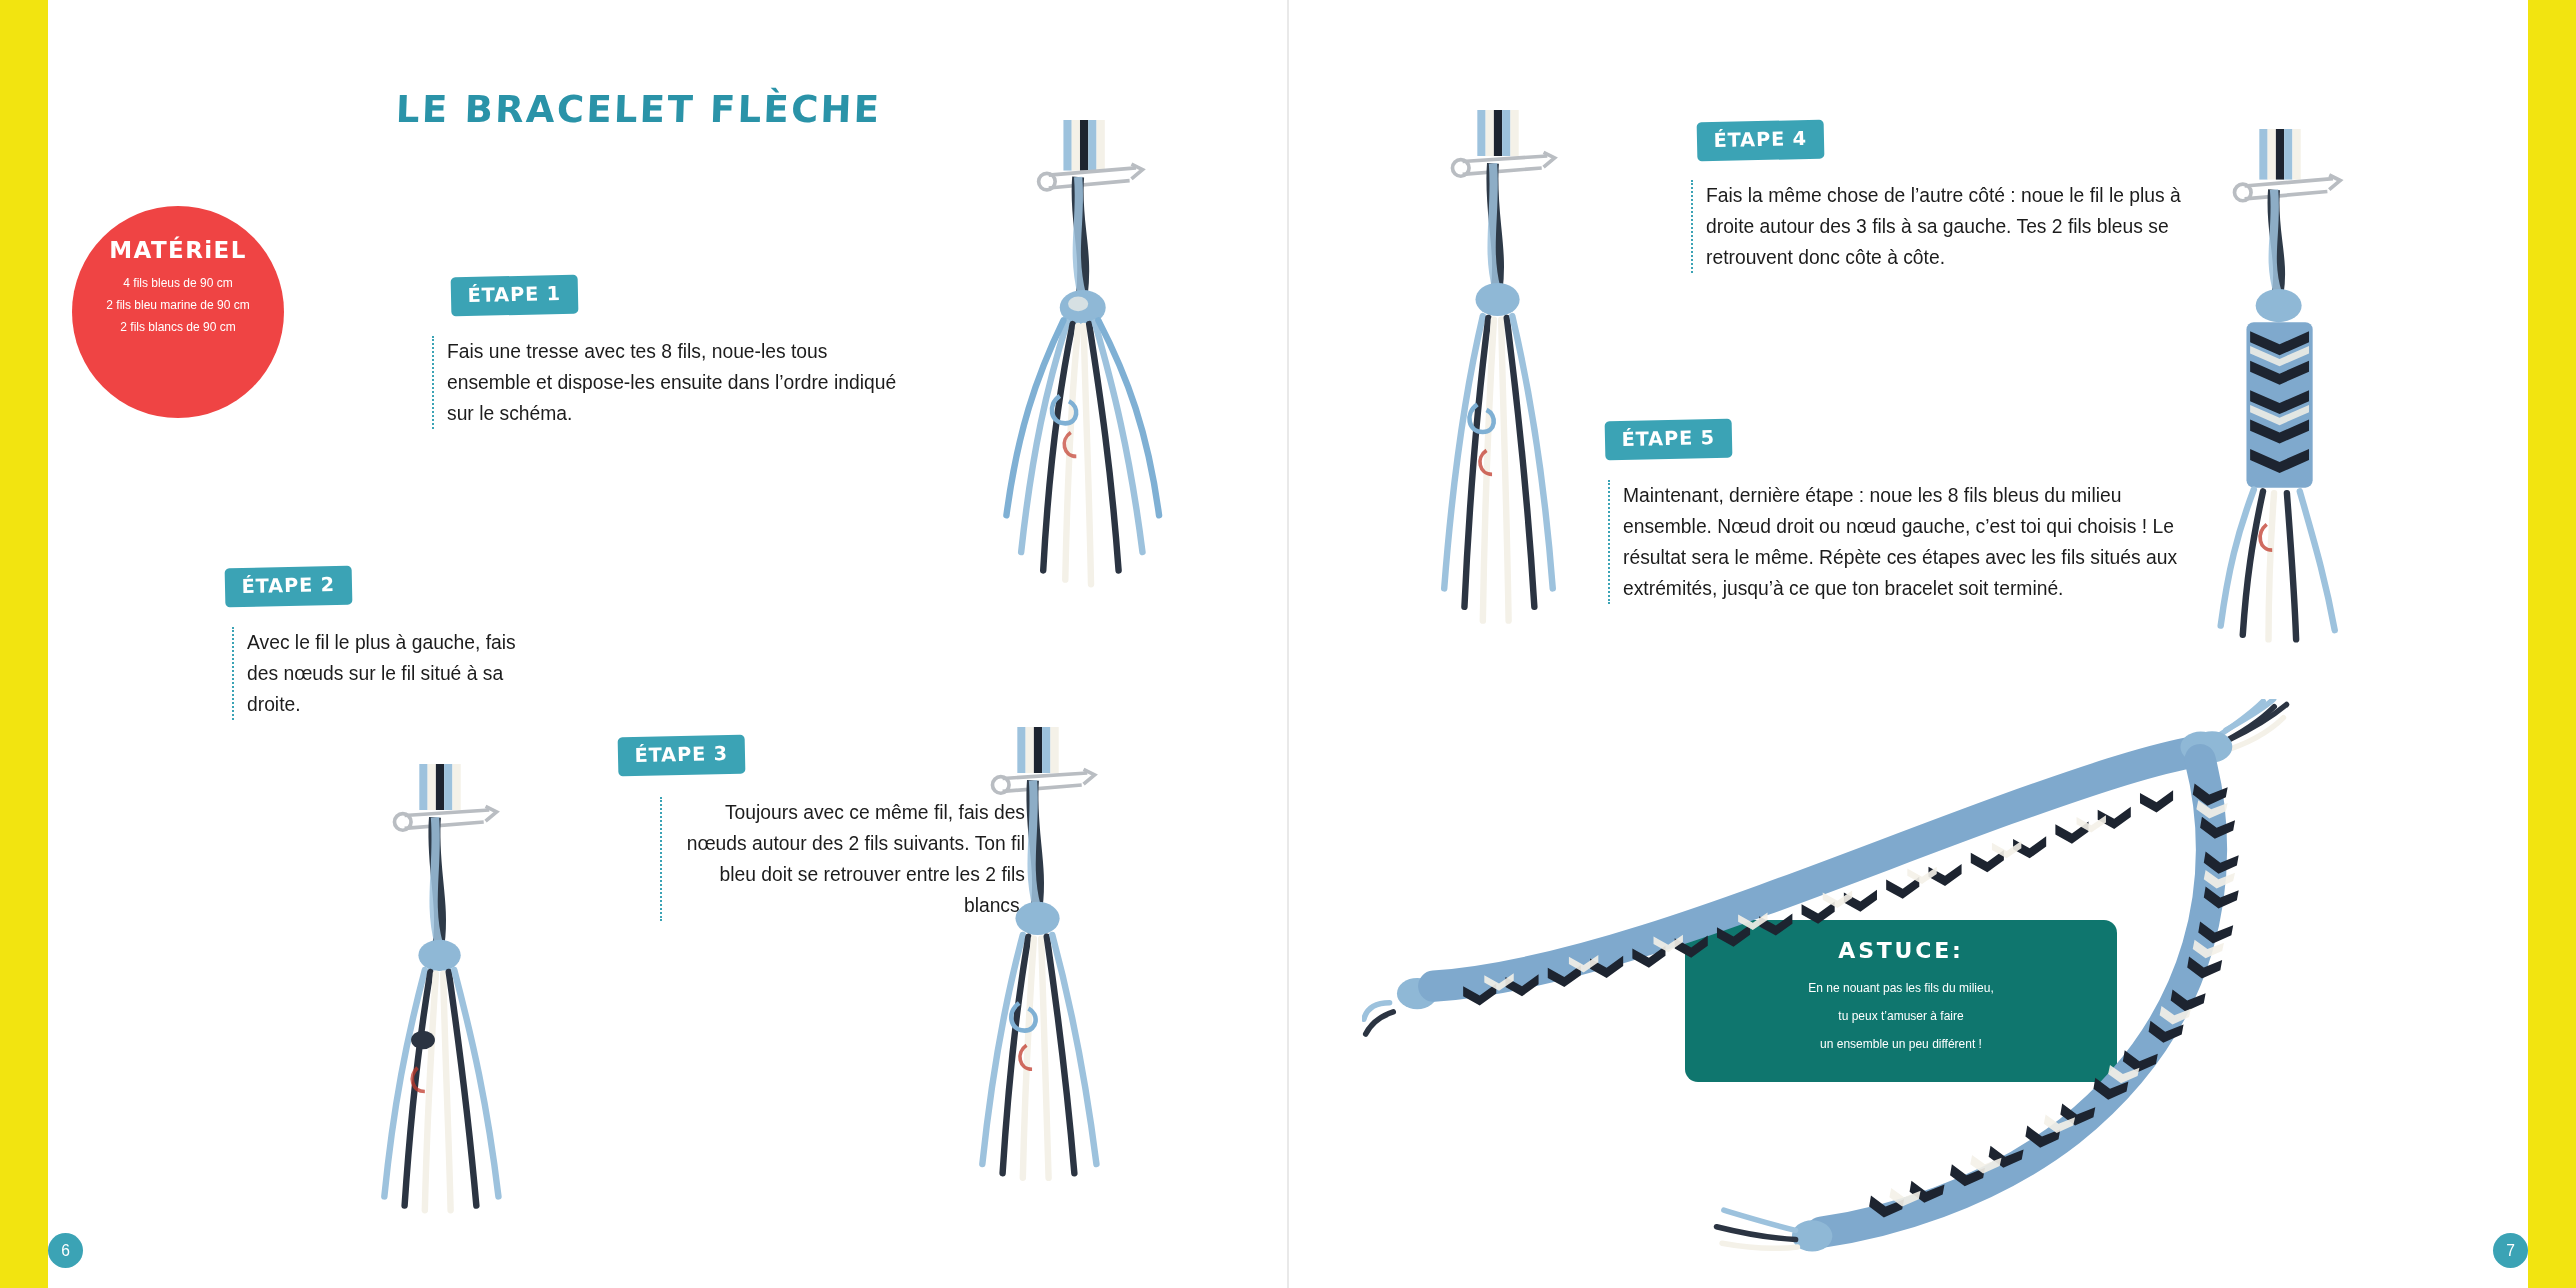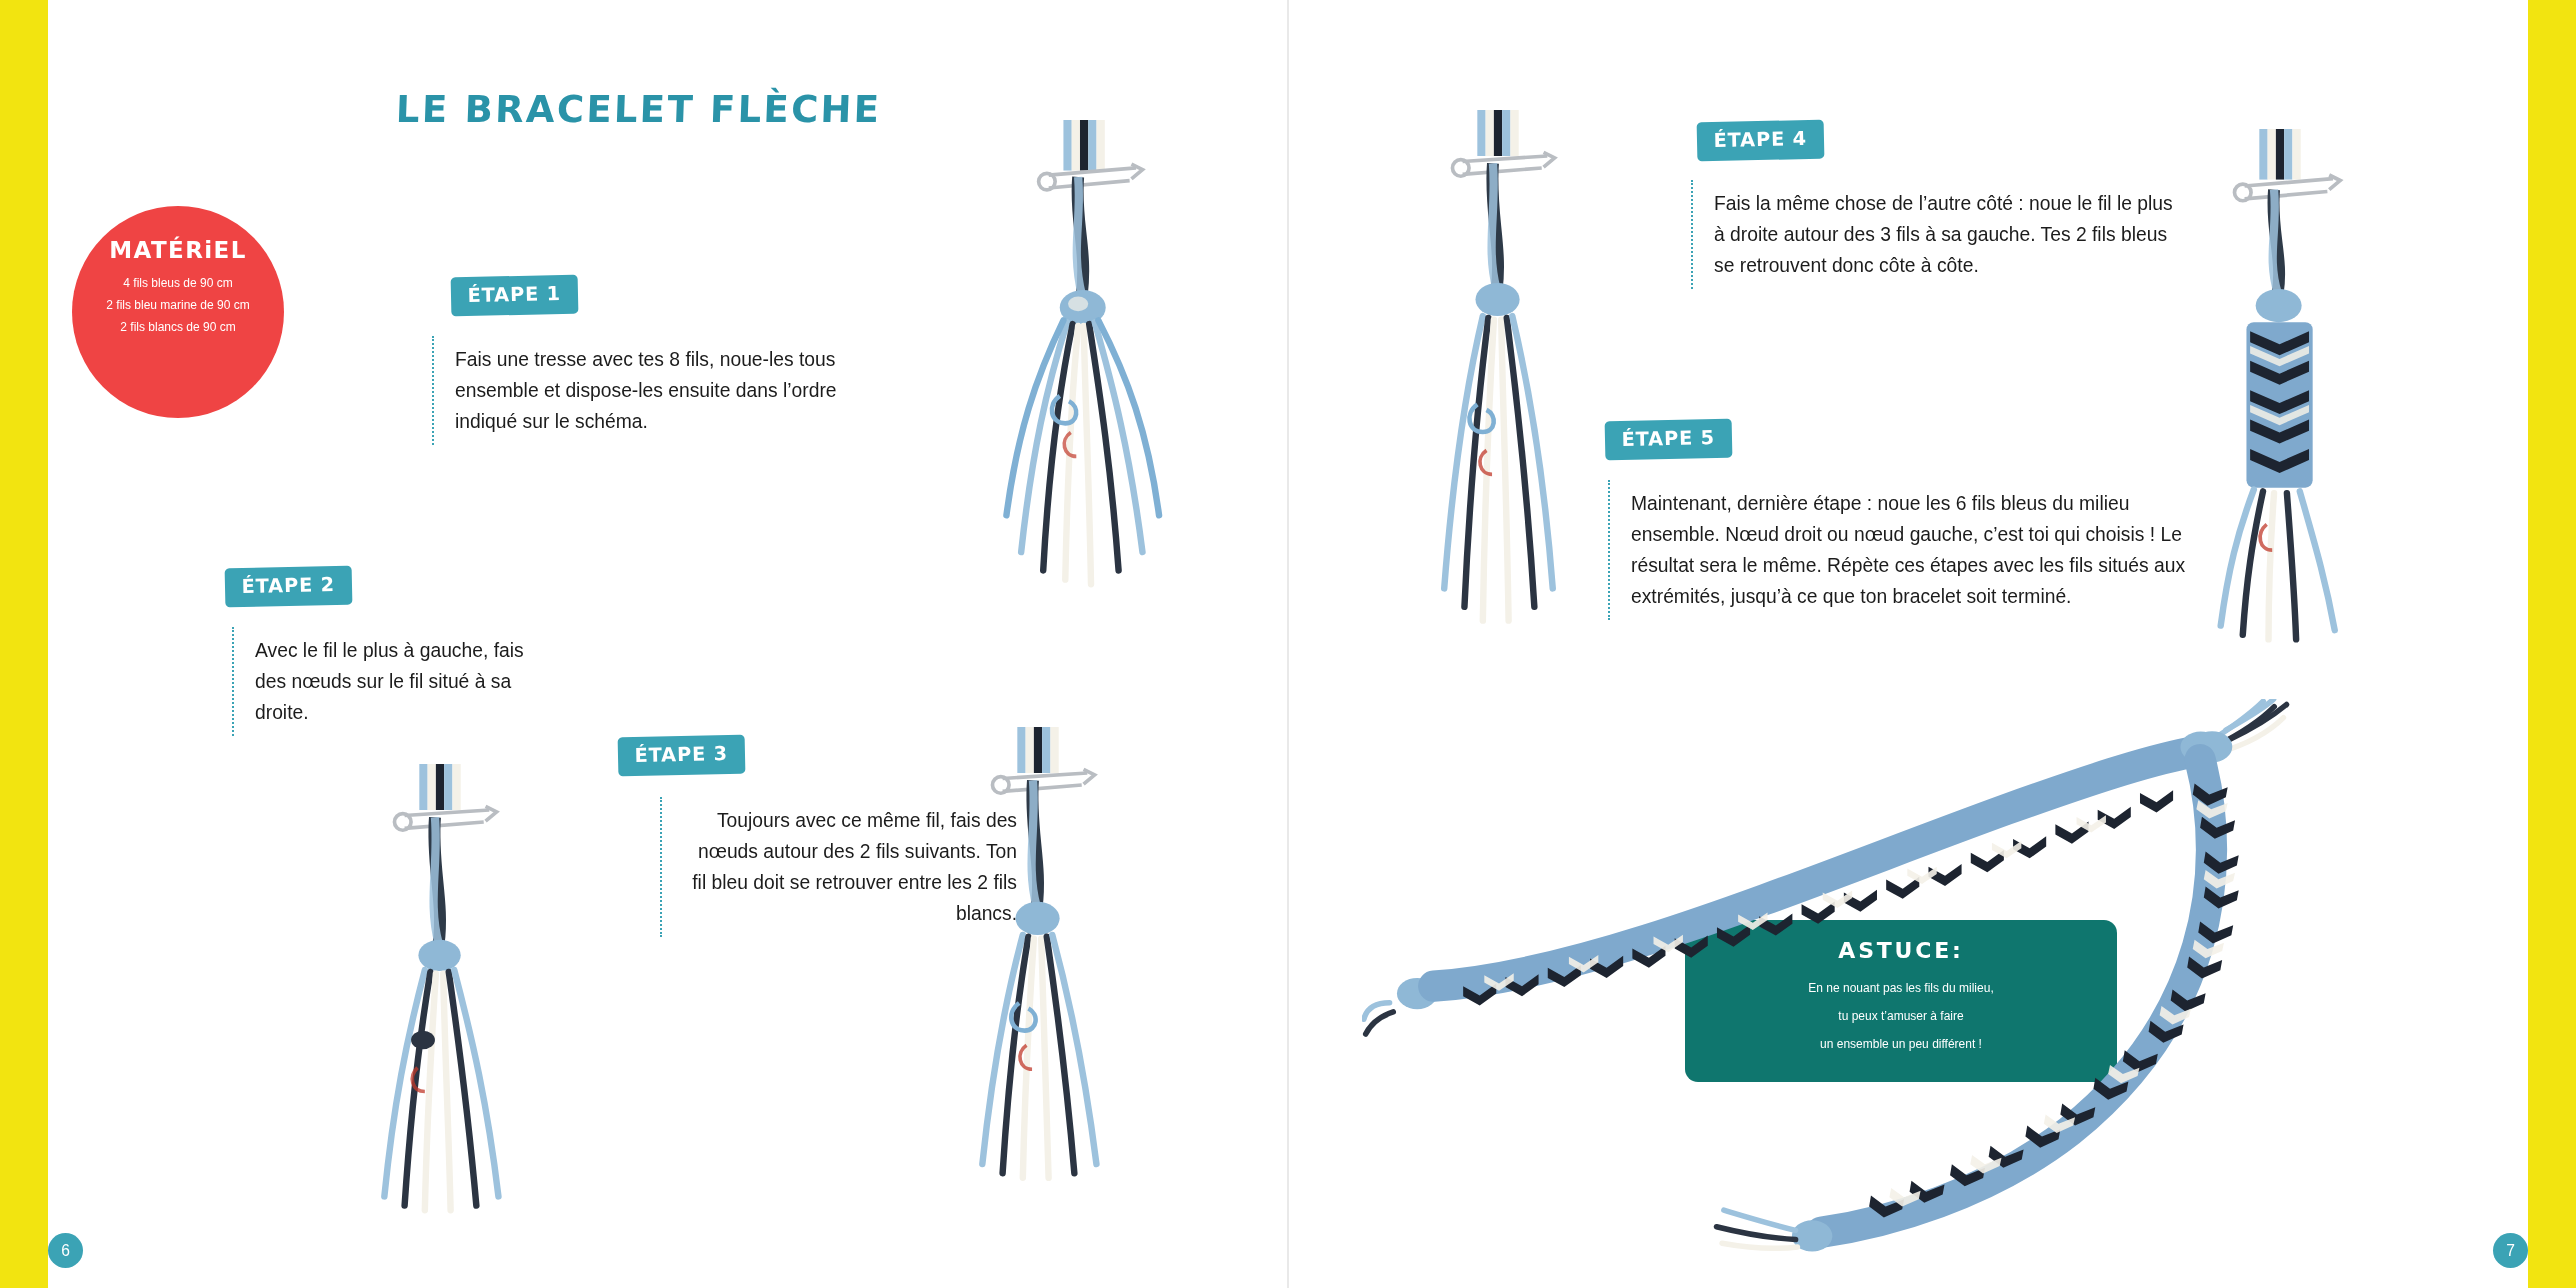--- a/index.html
+++ b/index.html
@@ -92,21 +92,21 @@
 
   
   .steptext {
     position: absolute;
     font-size: 19.3px;
     line-height: 31px;
     color: #1c1c1c;
     border-left: 2.8px dotted #3ba3b5;
     padding-left: 13px;
   }
-  .steptext p { margin: 8px; }
+  .steptext p { margin: 0; }
 
   
   .tipbox {
     position: absolute;
     background: #0f766e;
     color: #ffffff;
     border-radius: 13px;
     text-align: center;
     padding: 18.4px 31px 24px 31px;
     box-sizing: border-box;
@@ -176,21 +176,21 @@
     <p>Toujours avec ce même fil, fais des nœuds autour des 2 fils suivants. Ton fil bleu doit se retrouver entre les 2 fils blancs.</p>
   </div>
 
   <div class="badge" style="left:1697px; top:121px;">ÉTAPE 4</div>
   <div class="steptext" style="left:1691px; top:180px; width:478px;">
     <p>Fais la même chose de l’autre côté : noue le fil le plus à droite autour des 3 fils à sa gauche. Tes 2 fils bleus se retrouvent donc côte à côte.</p>
   </div>
 
   <div class="badge" style="left:1605px; top:420px;">ÉTAPE 5</div>
   <div class="steptext" style="left:1608px; top:480px; width:580px;">
-    <p>Maintenant, dernière étape : noue les 6 fils bleus du milieu ensemble. Nœud droit ou nœud gauche, c’est toi qui choisis ! Le résultat sera le même. Répète ces étapes avec les fils situés aux extrémités, jusqu’à ce que ton bracelet soit terminé.</p>
+    <p>Maintenant, dernière étape : noue les 8 fils bleus du milieu ensemble. Nœud droit ou nœud gauche, c’est toi qui choisis ! Le résultat sera le même. Répète ces étapes avec les fils situés aux extrémités, jusqu’à ce que ton bracelet soit terminé.</p>
   </div>
 
   <div class="tipbox" style="left:1685px; top:920px; width:432px;">
     <div class="tip-title">ASTUCE:</div>
     <div class="tip-line">En ne nouant pas les fils du milieu,</div>
     <div class="tip-line">tu peux t’amuser à faire</div>
     <div class="tip-line">un ensemble un peu différent !</div>
   </div>
 
   <svg class="illus" style="left:975px; top:120px;" width="221" height="478" viewBox="0 0 240 520">

